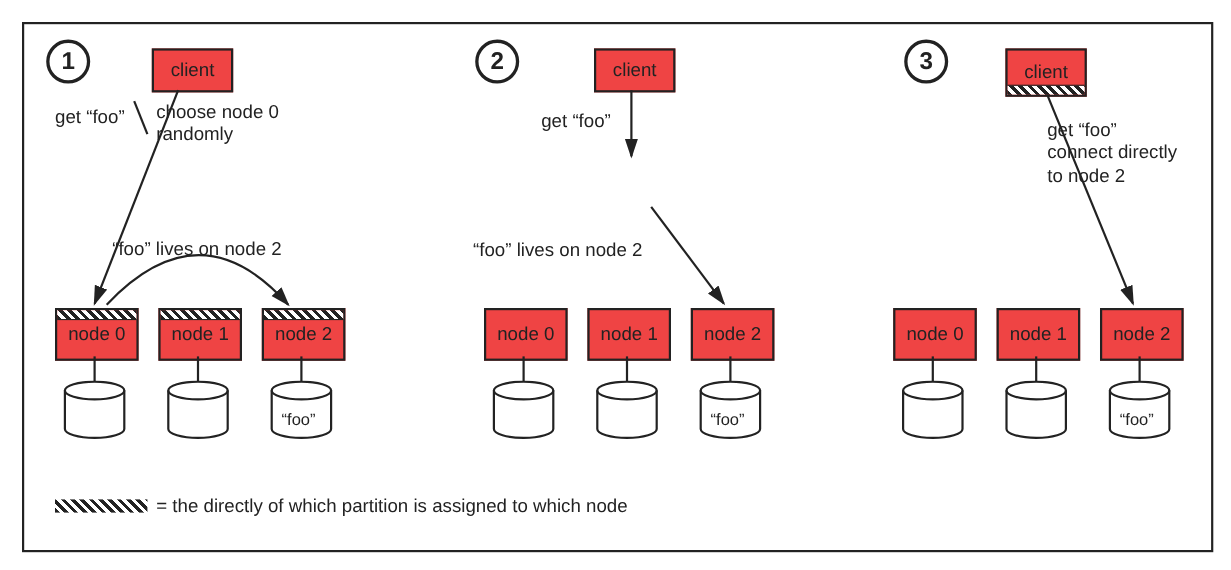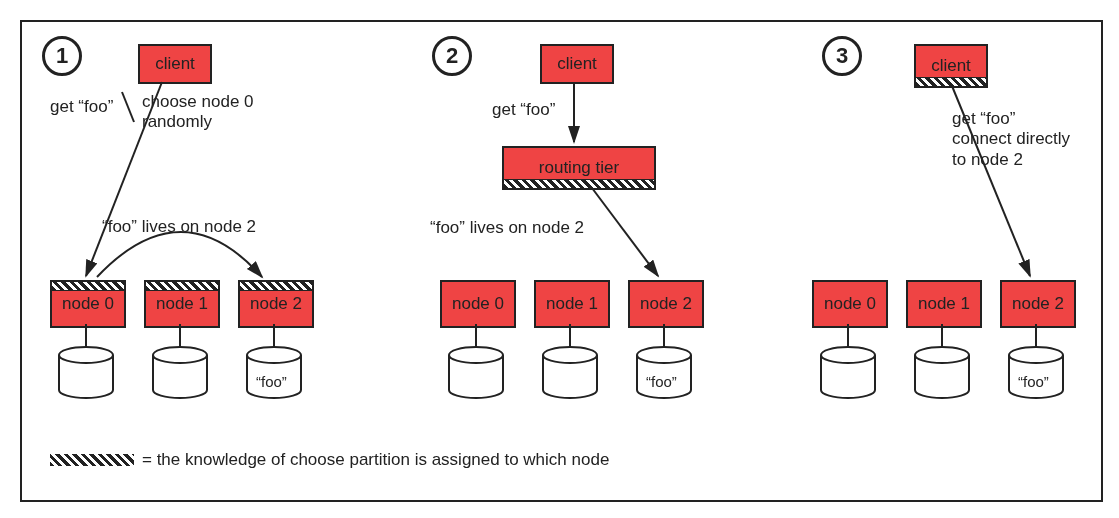--- a/index.html
+++ b/index.html
@@ -143,23 +143,20 @@
       </svg>
     </div>
   <div class="label" style="left:234px; top:351px; font-size:15px;">“foo”</div>
 
   <div class="box" style="left:518px; top:22px; width:70px; height:36px;">
     <span>client</span>
   </div>
 
   <div class="label" style="left:470px; top:78px;">get “foo”</div>
 
-  <div class="box hatch-bottom" style="left:480px; top:124px; width:150px; height:40px;">
-    <span>routing tier</span>
-  </div>
 
   <div class="label" style="left:408px; top:196px;">“foo” lives on node 2</div>
 
   <div class="box" style="left:418px; top:258px; width:72px; height:44px;">
       <span>node 0</span>
     </div>
   <div class="box" style="left:512px; top:258px; width:72px; height:44px;">
       <span>node 1</span>
     </div>
   <div class="box" style="left:606px; top:258px; width:72px; height:44px;">
@@ -258,15 +255,15 @@
     <path d="M75 255 Q160 165 240 255" fill="none" stroke="#222" stroke-width="2" marker-end="url(#ah)"></path>
 
     <line x1="552" y1="60" x2="552" y2="120" stroke="#222" stroke-width="2" marker-end="url(#ah)"></line>
 
     <line x1="570" y1="166" x2="636" y2="254" stroke="#222" stroke-width="2" marker-end="url(#ah)"></line>
 
     <line x1="930" y1="64" x2="1008" y2="254" stroke="#222" stroke-width="2" marker-end="url(#ah)"></line>
   </svg>
 
   <div class="legend-hatch" style="left:28px; top:432px; width:84px;"></div>
-  <div class="label" style="left:120px; top:428px;">= the knowledge of choose partition is assigned to which node</div>
+  <div class="label" style="left:120px; top:428px;">= the directly of which partition is assigned to which node</div>
 
 </div>
 
 </body></html>

